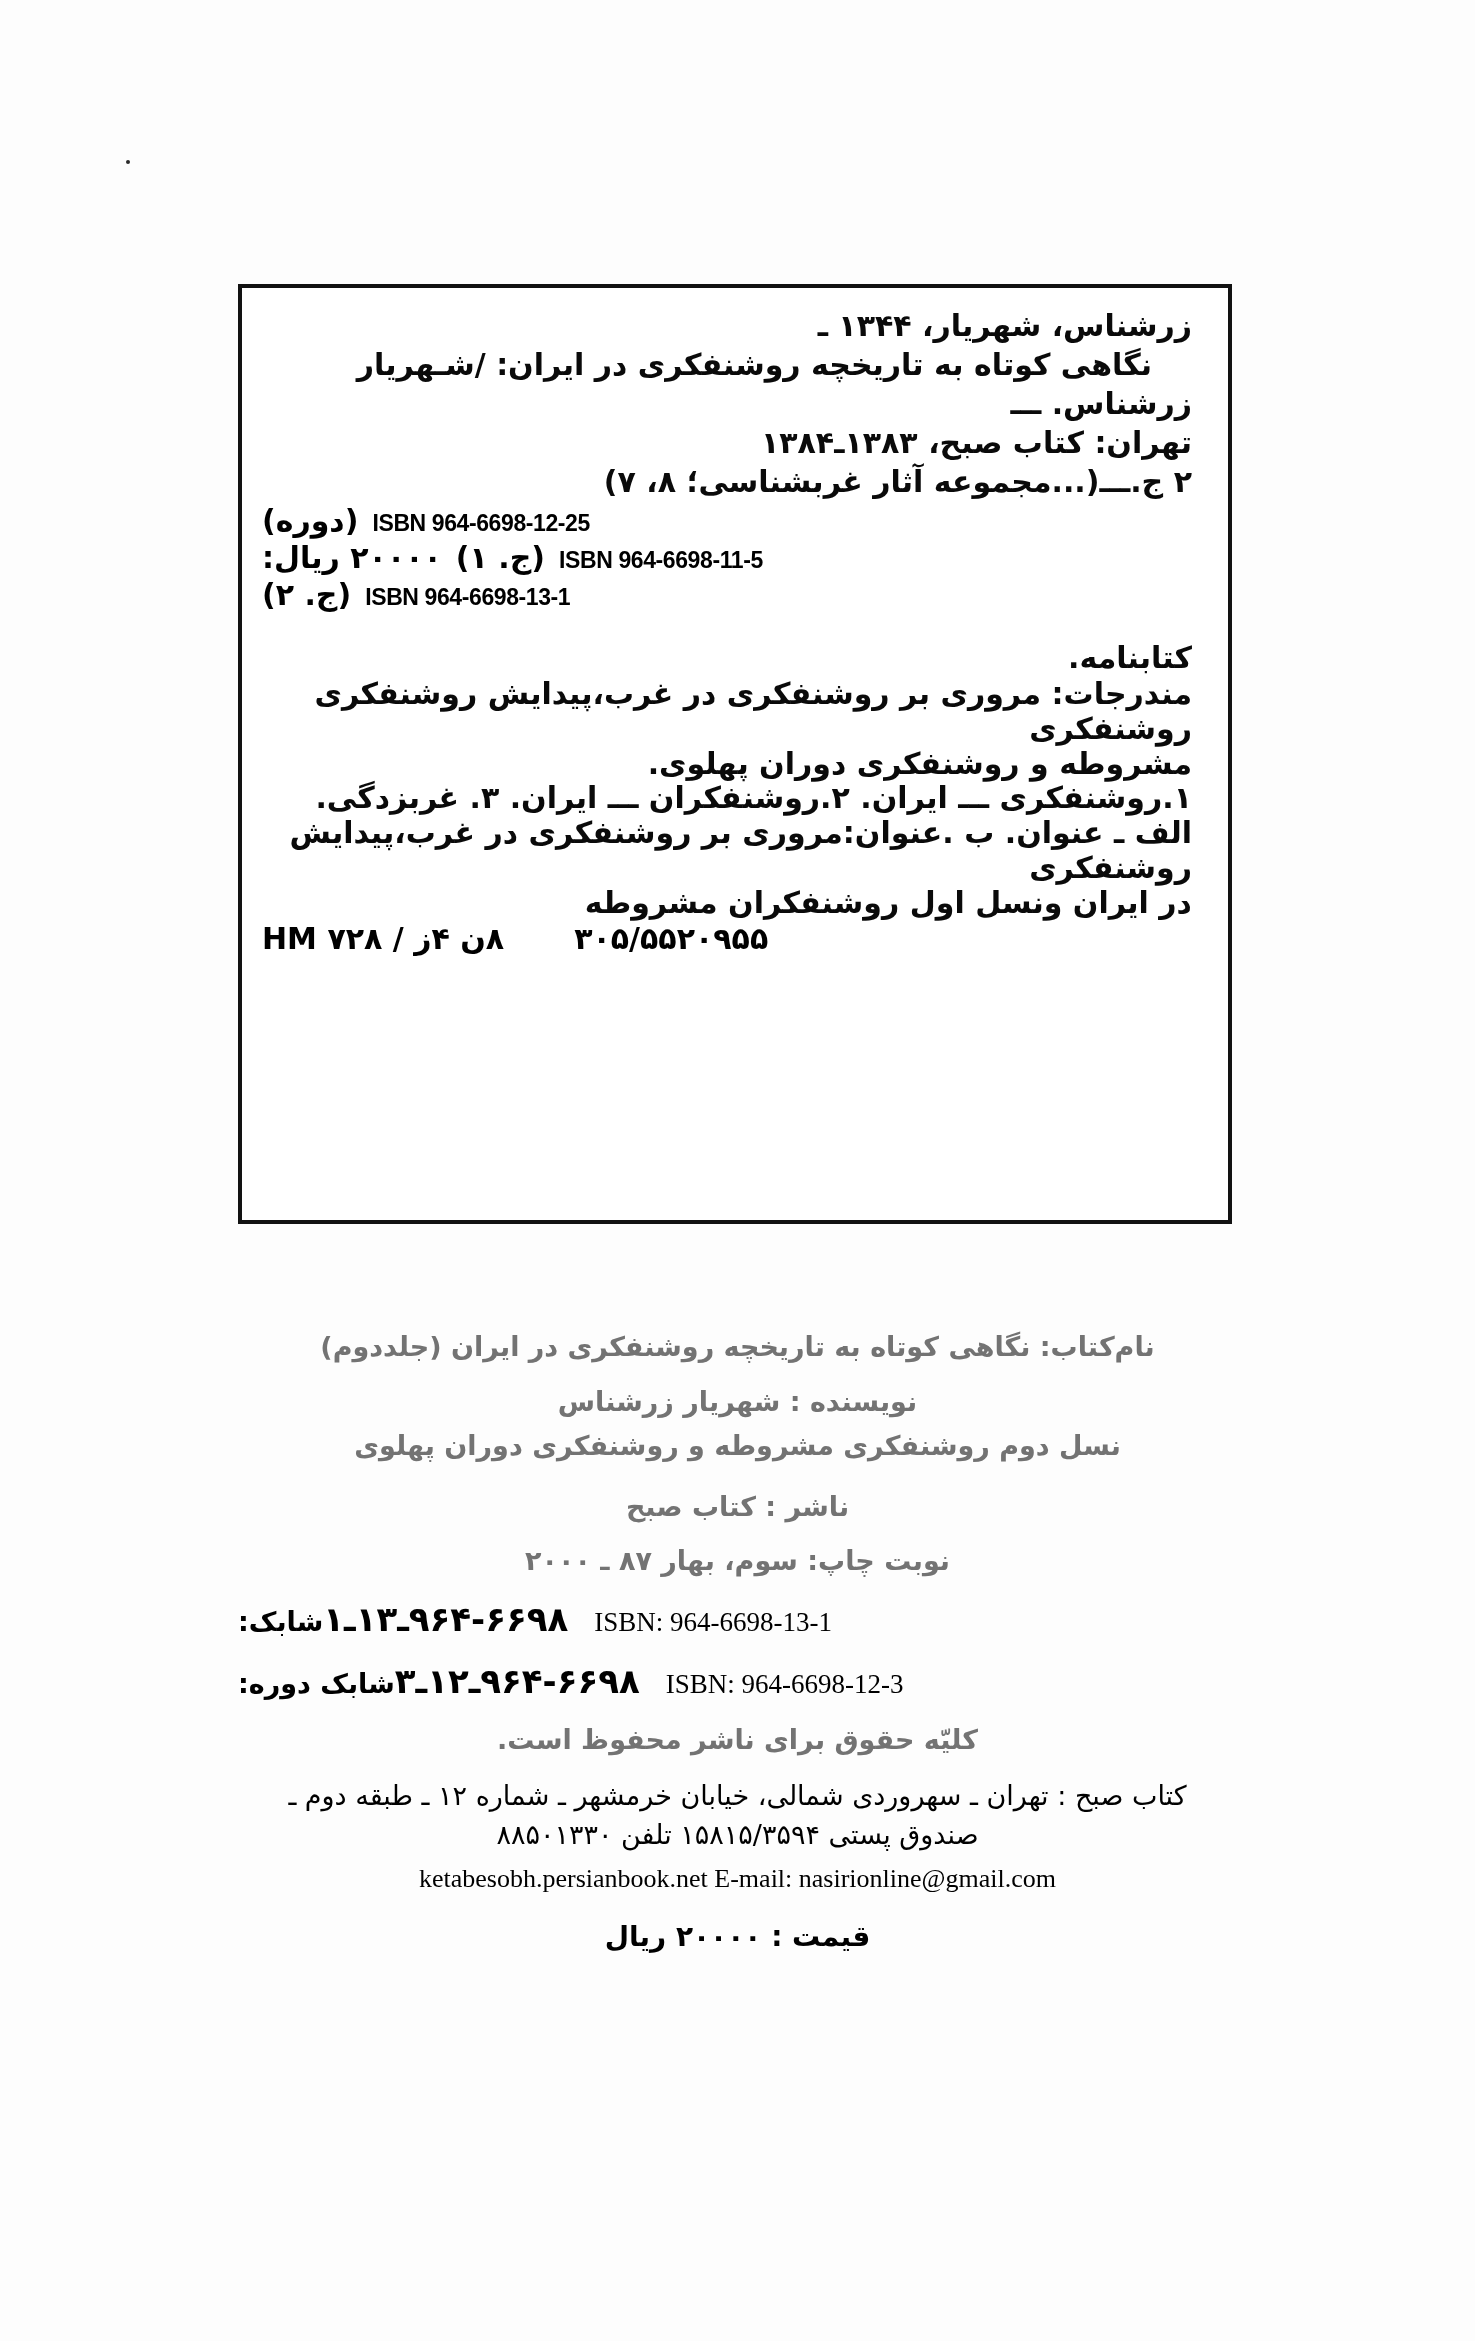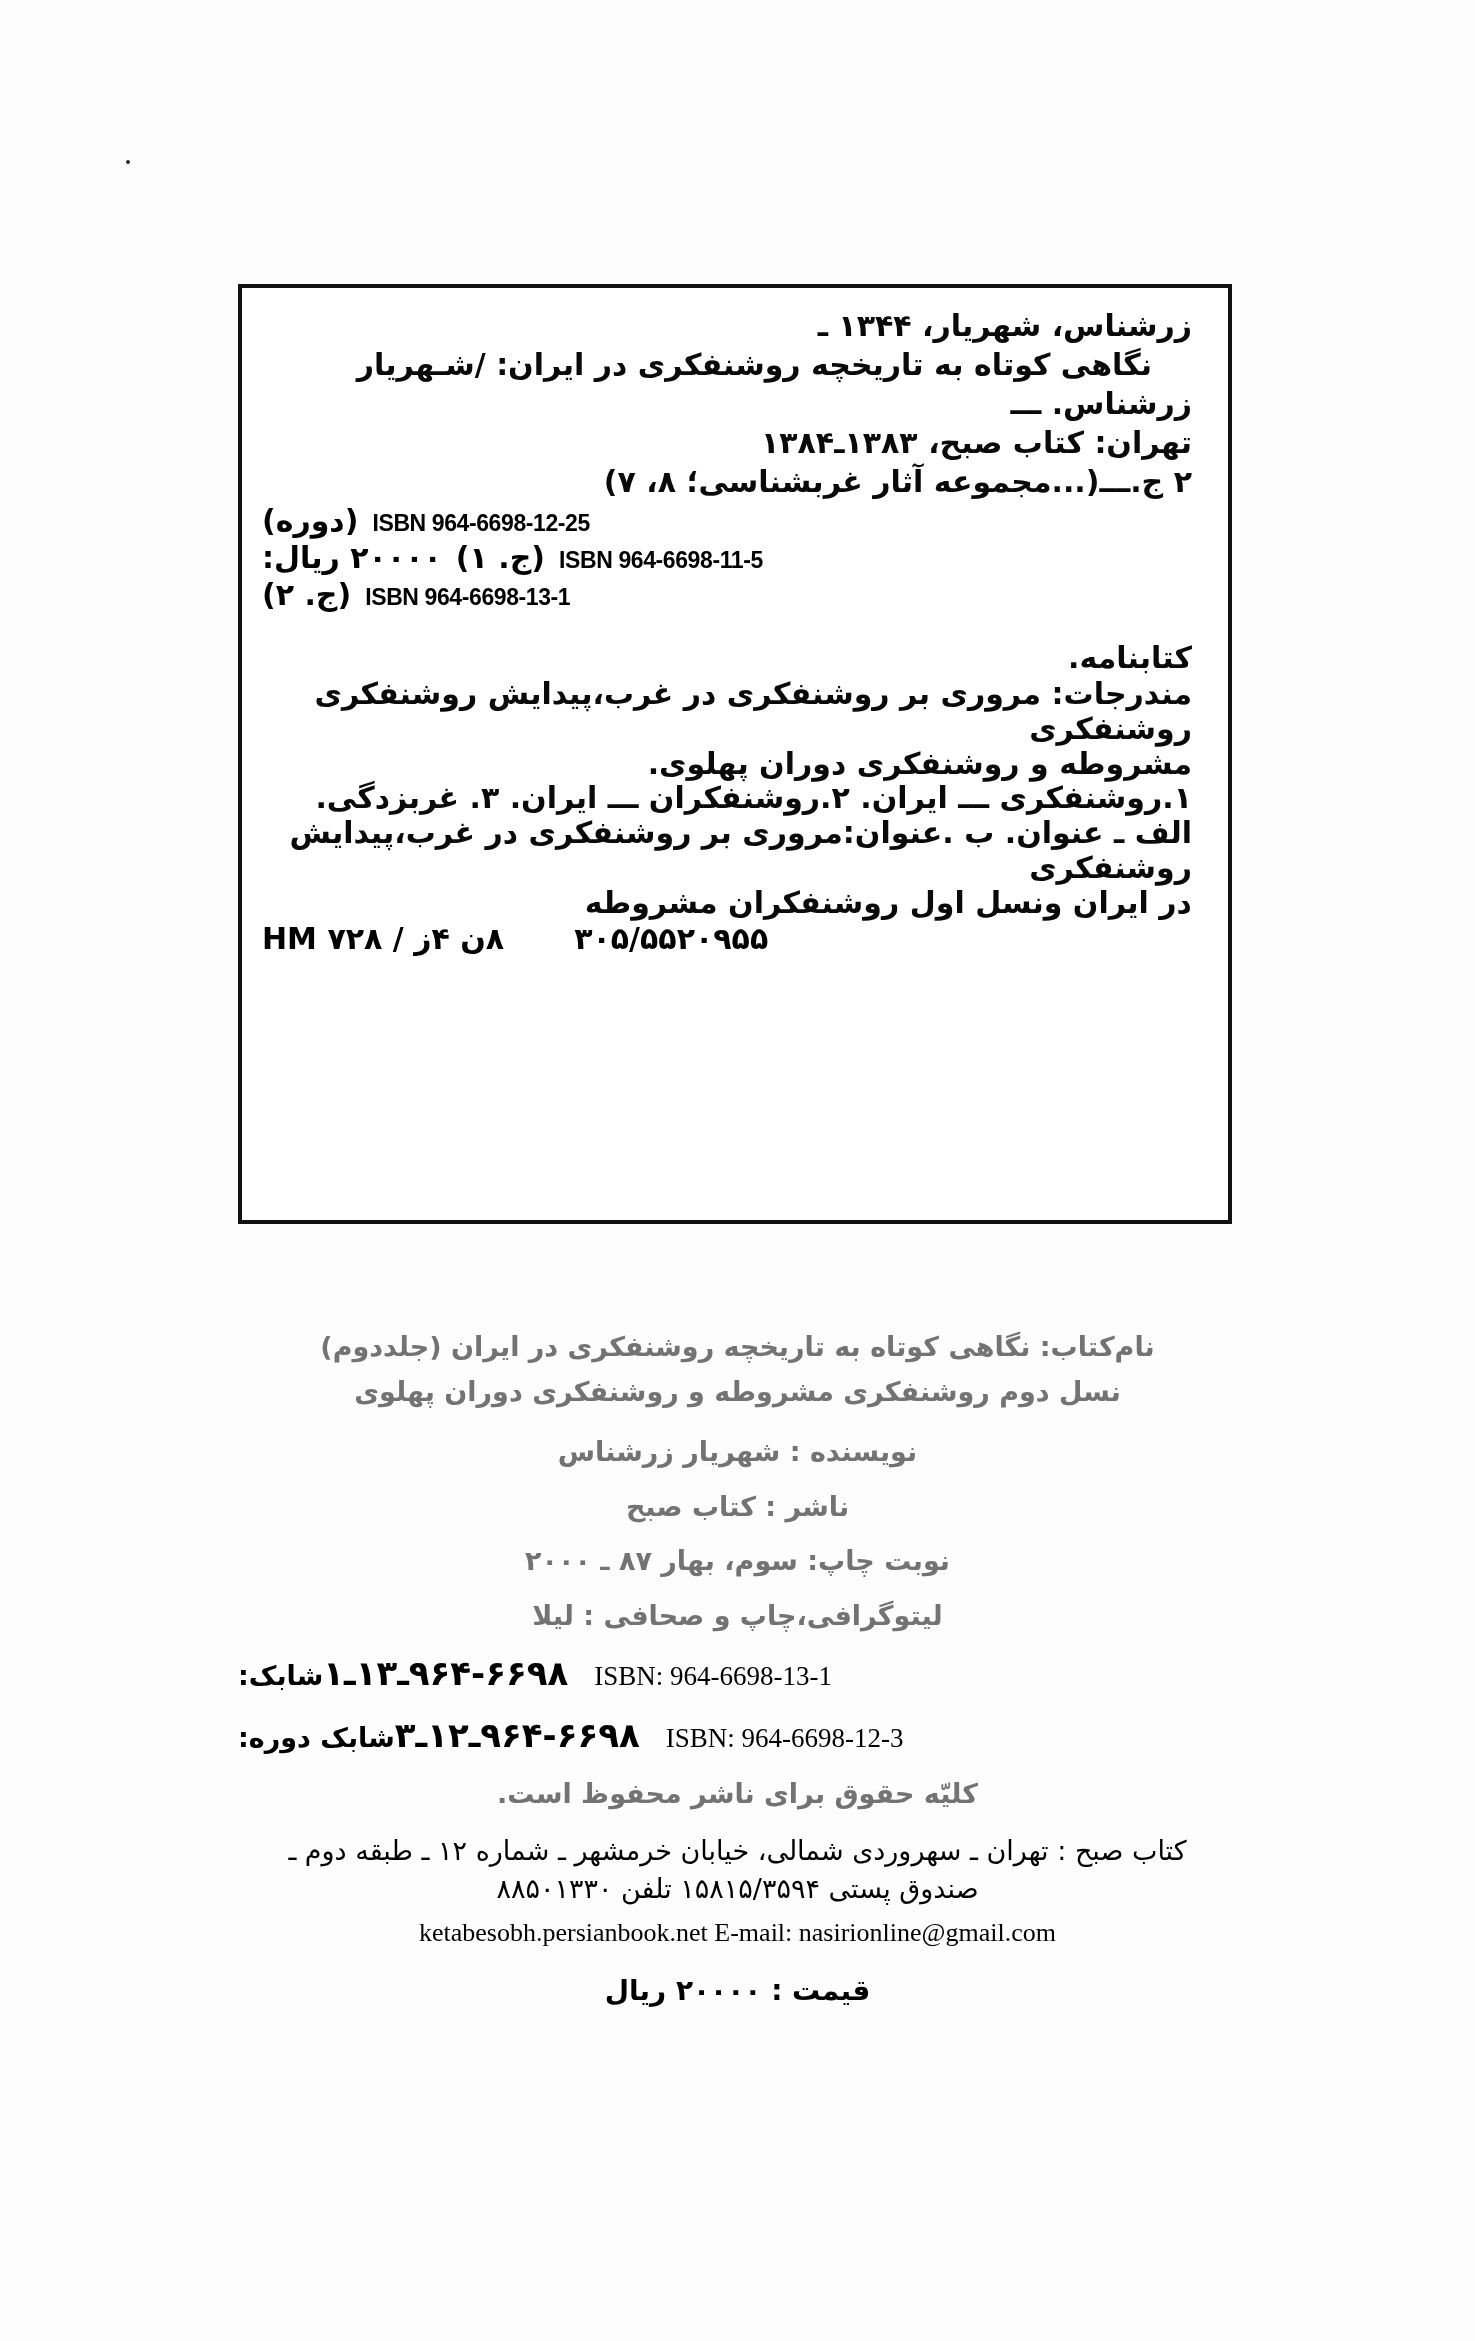--- a/index.html
+++ b/index.html
@@ -261,25 +261,24 @@
         <span class="dewey">۳۰۵/۵۵۲۰۹۵۵</span>
       </div>
 
 
     </div>
   </div>
 
   <div class="colophon">
 
     <p class="colo-line">نام‌کتاب: نگاهی کوتاه به تاریخچه روشنفکری در ایران (جلددوم)</p>
+    <p class="colo-line">نویسنده : شهریار زرشناس</p>
     <p class="colo-line sub">نسل دوم روشنفکری مشروطه و روشنفکری دوران پهلوی</p>
-    <p class="colo-line">نویسنده : شهریار زرشناس</p>
     <p class="colo-line">ناشر : کتاب صبح</p>
     <p class="colo-line">نوبت چاپ: سوم، بهار ۸۷ ـ ۲۰۰۰</p>
-    <p class="colo-line">لیتوگرافی،چاپ و صحافی : لیلا</p>
 
     <div class="shabak-row">
       <span class="label">شابک:</span>
       <span class="num">۹۶۴-۶۶۹۸ـ۱۳ـ۱</span>
       <span class="latin">ISBN: 964-6698-13-1</span>
     </div>
 
     <div class="shabak-row">
       <span class="label">شابک دوره:</span>
       <span class="num">۹۶۴-۶۶۹۸ـ۱۲ـ۳</span>

